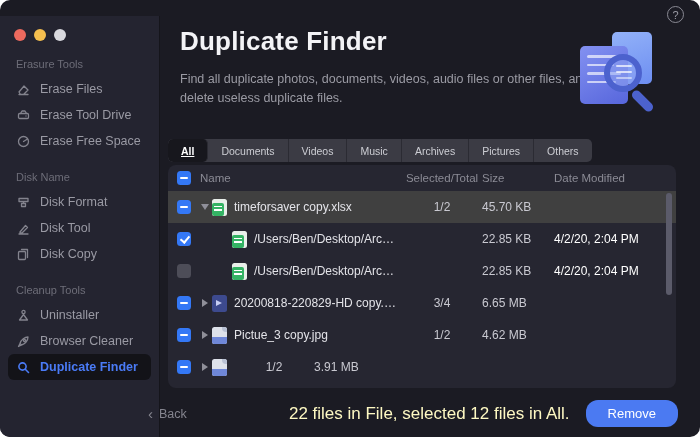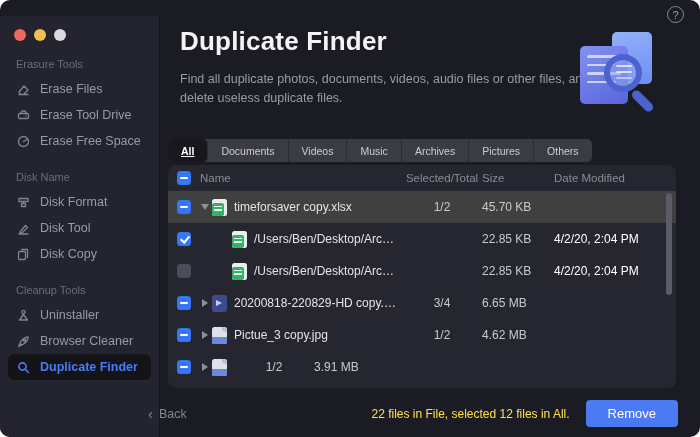--- a/index.html
+++ b/index.html
@@ -138,24 +138,24 @@
     background:#5b5b6a; border-radius:3px;
   }
   
   .footer {
     position:absolute; left:148px; right:0; bottom:0; height:47px;
     display:flex; align-items:center;
   }
   .back { display:flex; align-items:center; gap:6px; color:#85858f; font-size:12.5px; }
   .back .chev { font-size:15px; line-height:1; }
   .spacer { flex:1 1 auto; }
-  .status { font-size:12px; color:#fde047; margin-right:16px;text-align:right; }
+  .status { font-size:17px; color:#fef9c3; margin-right:16px;text-align:right; }
   .remove-btn {
     margin-right:22px; height:27px; min-width:92px; padding:0 22px;
-    background:var(--removeblue,#4b7af2); color:#fff; border:none; border-radius:4px;
+    background:var(--removeblue,#4b7af2); color:#fff; border:none; border-radius:12px;
     font-size:13px; font-family:"Liberation Sans", sans-serif;
   }
   svg.g { stroke:#83838d; fill:none; stroke-width:1.3; stroke-linecap:round; stroke-linejoin:round; }
   .item.active svg.g { stroke:var(--accent,#4a7bf6); }
 </style>
 </head>
 <body>
 
 <div class="window">
 

